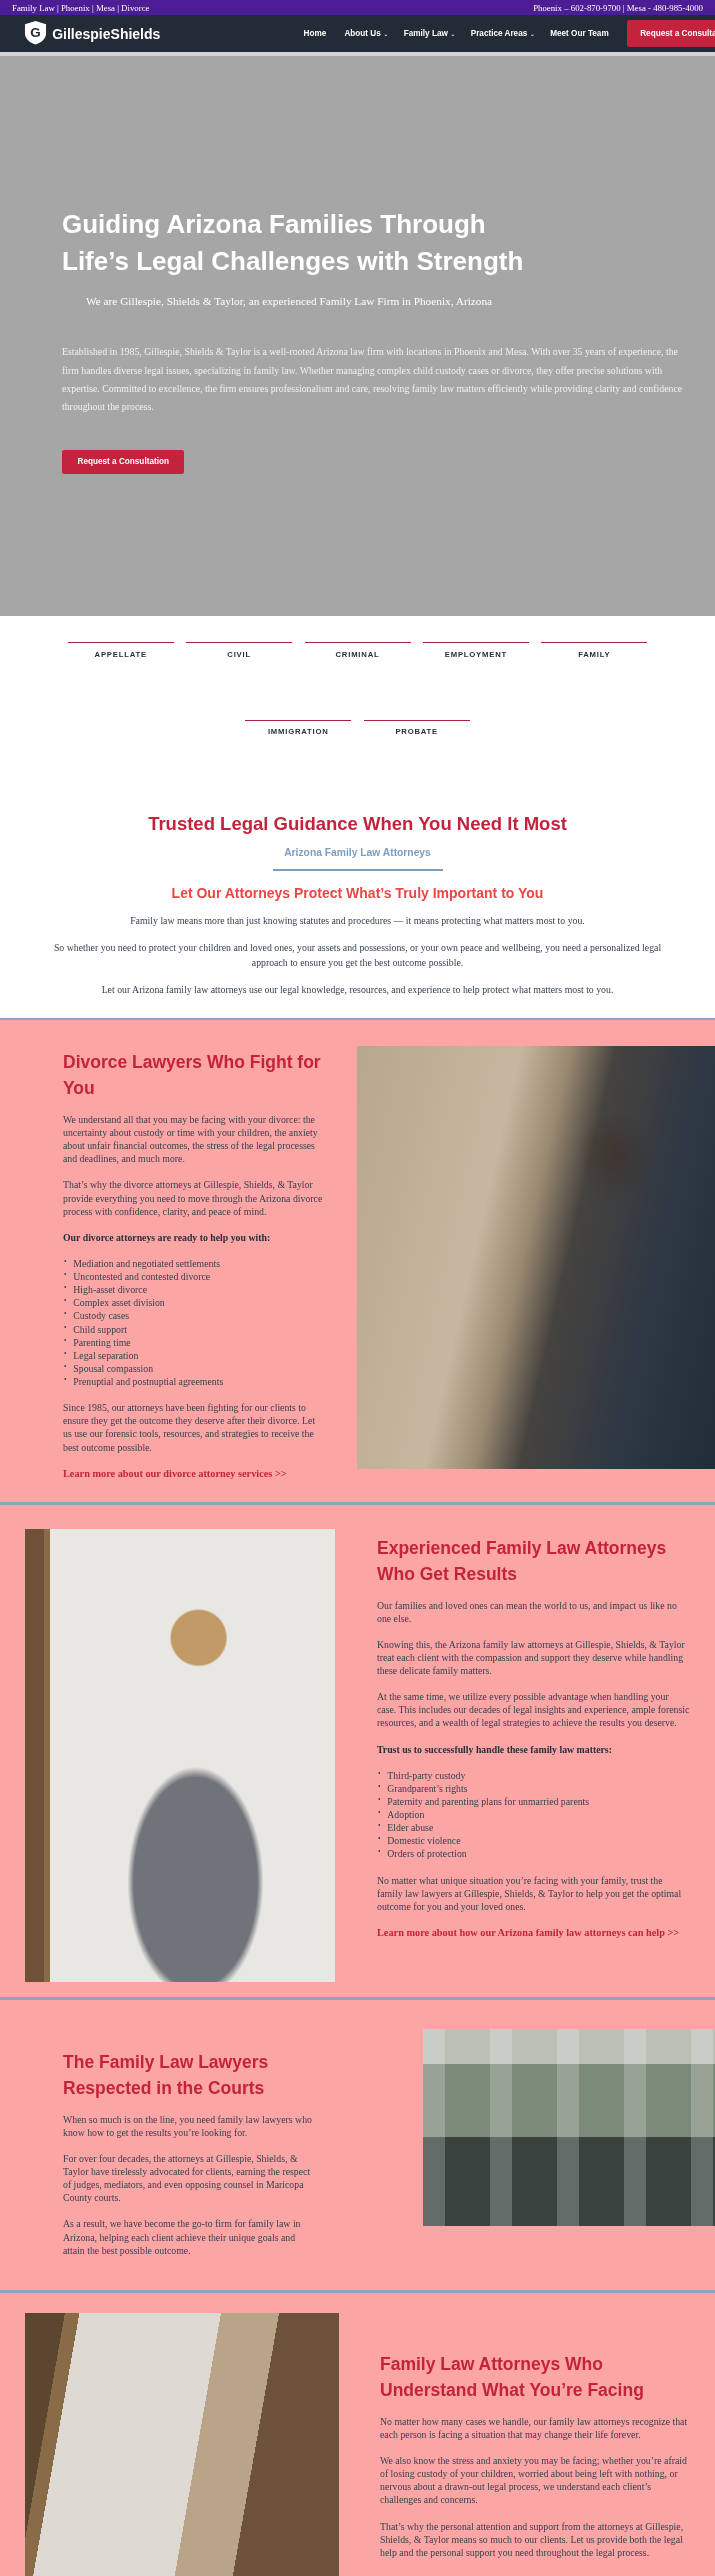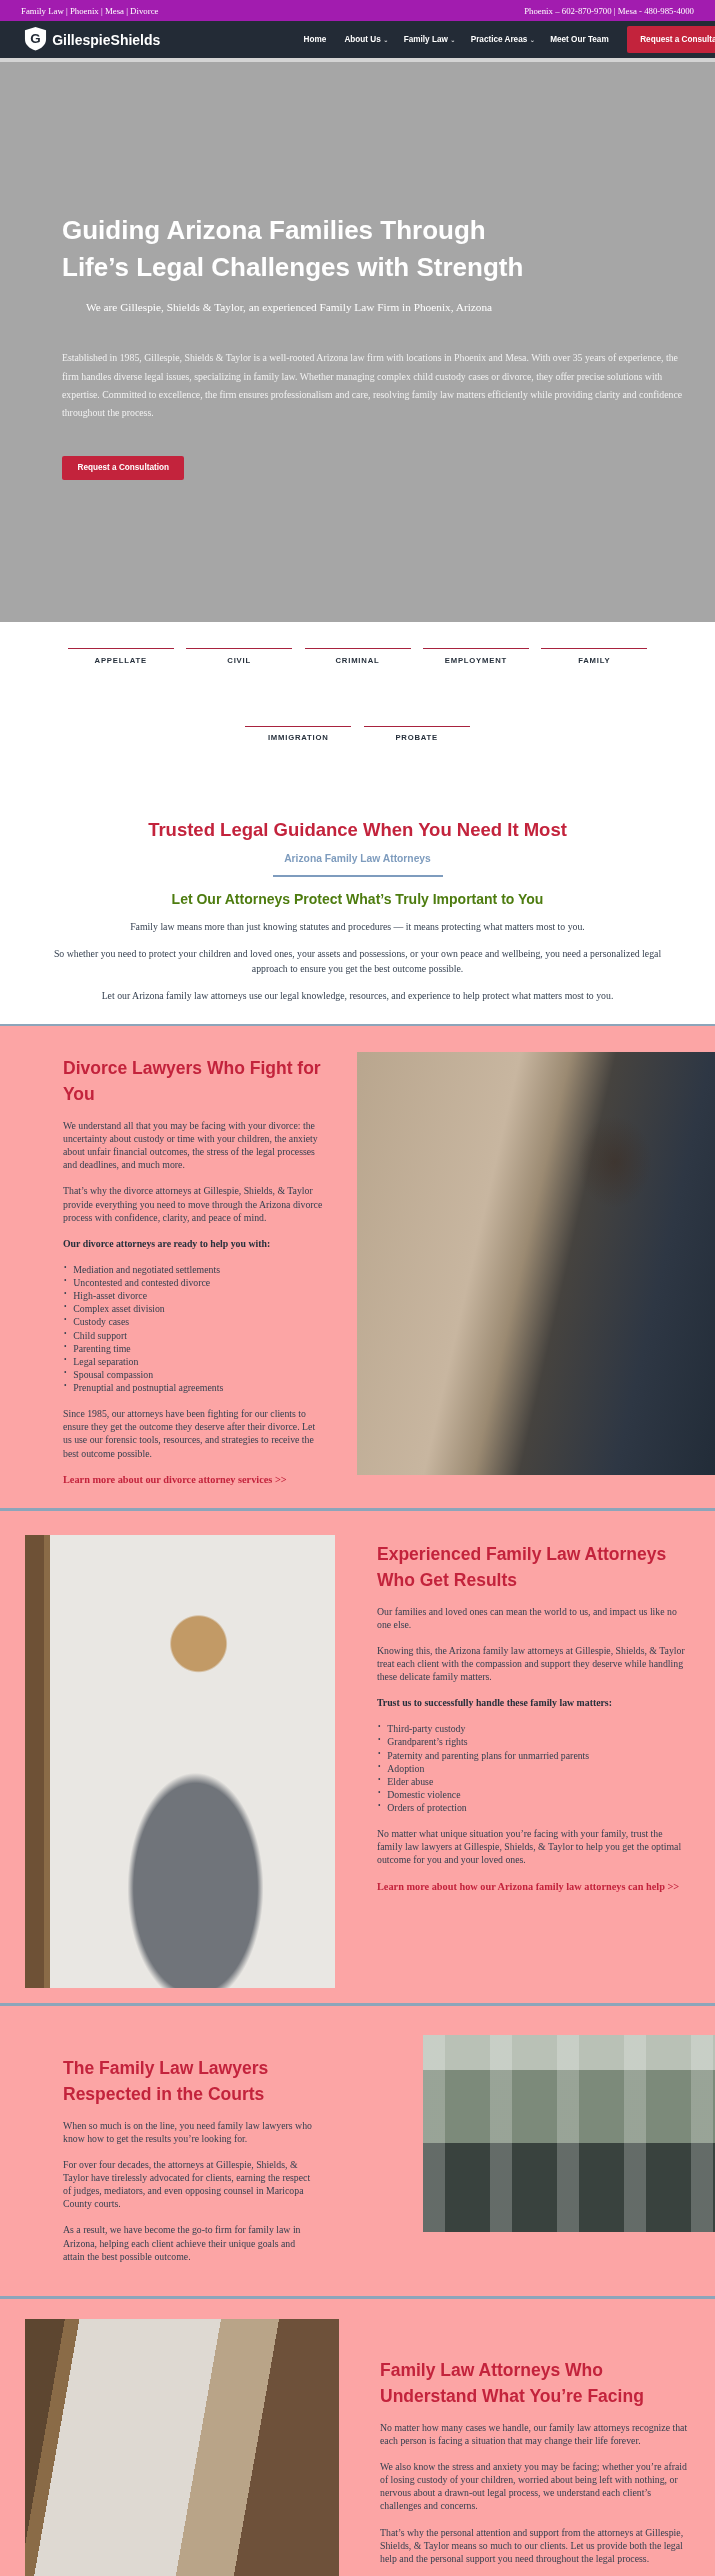--- a/index.html
+++ b/index.html
@@ -1,19 +1,19 @@
 <!DOCTYPE html>
 <html style="font-size:8.2px"><head>
 <meta charset="utf-8">
 <style>
   html,body{margin:0;padding:0;background:#fff;}
   body{width:715px;font-family:"Liberation Sans",sans-serif;color:#333F4F;}
   a{text-decoration:none;color:inherit;}
   
-  .topbar{background:#a21caf;color:#fff;height:21px;display:flex;align-items:center;justify-content:space-between;padding:0 21px;font-family:"Liberation Serif",serif;font-size:8.8px;}
+  .topbar{background:#4c1d95;color:#fff;height:15px;display:flex;align-items:center;justify-content:space-between;padding:0 12px;font-family:"Liberation Serif",serif;font-size:8.8px;}
   
   .mainnav{background:#232B36;height:37px;display:flex;align-items:center;padding-left:24px;overflow:hidden;}
   .brand{display:flex;align-items:center;gap:5.2px;color:#fff;font-size:14px;font-weight:bold;}
   .menu{display:flex;list-style:none;margin:0 0 0 auto;padding:0;gap:15.5px;align-items:center;}
   .menu a{color:#fff;font-weight:bold;font-size:8.2px;display:flex;align-items:center;}
   .caret{font-size:5.7px;margin-left:2.6px;opacity:.85;}
   .nav-cta{background:#C3233C;color:#fff;font-weight:bold;font-size:8.2px;padding:8.8px 13.4px;margin-left:15.5px;margin-right:-30px;white-space:nowrap;border:none;border-radius:2.1px;cursor:pointer;}
   .nav-underline{height:4.1px;background:#D4D4D4;}
   
   .hero{background:#A6A6A6;height:560px;box-sizing:border-box;padding:150px 31px 0 62px;color:#fff;}
@@ -26,21 +26,21 @@
   .tiles{padding:26px 0 58px;background:#fff;}
   .tiles-row{display:flex;justify-content:center;gap:12.4px;}
   .tiles-row + .tiles-row{margin-top:61px;}
   .tile{width:106px;border-top:1.5px solid #A8223E;text-align:center;padding-top:6.7px;display:block;}
   .tile span{font-size:7.7px;font-weight:bold;letter-spacing:0.8px;color:#26303C;}
   
   .intro{text-align:center;padding:18.5px 0 20.6px;}
   .intro h2{color:#C3233C;font-size:18.5px;margin:0;}
   .intro h3{color:#7E9CBE;font-size:10.3px;margin:12.4px 0 0;}
   .intro-bar{width:170px;height:2.1px;background:#7E9CBE;margin:10.3px auto 0;}
-  .intro h4{color:#4d7c0f;font-size:14px;margin:14.4px 0 0;}
+  .intro h4{color:#ef4444;font-size:14px;margin:14.4px 0 0;}
   .intro p{font-family:"Liberation Serif",serif;font-size:9.8px;line-height:1.45;max-width:608px;margin:13px auto 0;}
   .rule{height:2.6px;background:#8CA5BA;}
   
   .feature{display:flex;background:#fca5a5;}
   .feature h2{color:#C3233C;font-size:17.5px;line-height:1.5;margin:0 0 11.3px;}
   .feature p{font-family:"Liberation Serif",serif;font-size:9.8px;line-height:1.34;margin:0 0 13px;}
   .list-intro{font-family:"Liberation Serif",serif;font-weight:bold;font-size:10.3px;color:#26303C;margin:0 0 11.3px;}
   .feature ul{list-style:none;margin:0 0 13px;padding:0;font-family:"Liberation Serif",serif;font-size:9.8px;line-height:1.34;}
   .feature li{padding-left:10.3px;position:relative;}
   .feature li::before{content:"•";position:absolute;left:1px;top:1px;font-size:7.2px;}
@@ -186,20 +186,21 @@
 </section>
 
 <div class="rule"></div>
 
 <section class="feature results">
   <div class="feature-photo photo-results"></div>
   <div class="feature-text">
     <h2>Experienced Family Law Attorneys Who Get Results</h2>
     <p>Our families and loved ones can mean the world to us, and impact us like no one else.</p>
     <p>Knowing this, the Arizona family law attorneys at Gillespie, Shields, &amp; Taylor treat each client with the compassion and support they deserve while handling these delicate family matters.</p>
+    <p>At the same time, we utilize every possible advantage when handling your case. This includes our decades of legal insights and experience, ample forensic resources, and a wealth of legal strategies to achieve the results you deserve.</p>
     <p class="list-intro">Trust us to successfully handle these family law matters:</p>
     <ul>
         <li>Third-party custody</li>
         <li>Grandparent’s rights</li>
         <li>Paternity and parenting plans for unmarried parents</li>
         <li>Adoption</li>
         <li>Elder abuse</li>
         <li>Domestic violence</li>
         <li>Orders of protection</li>
       </ul>

